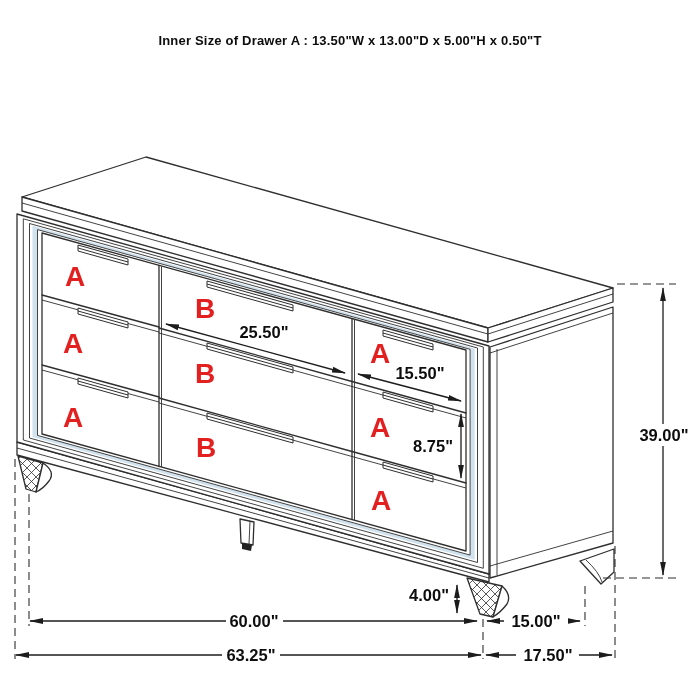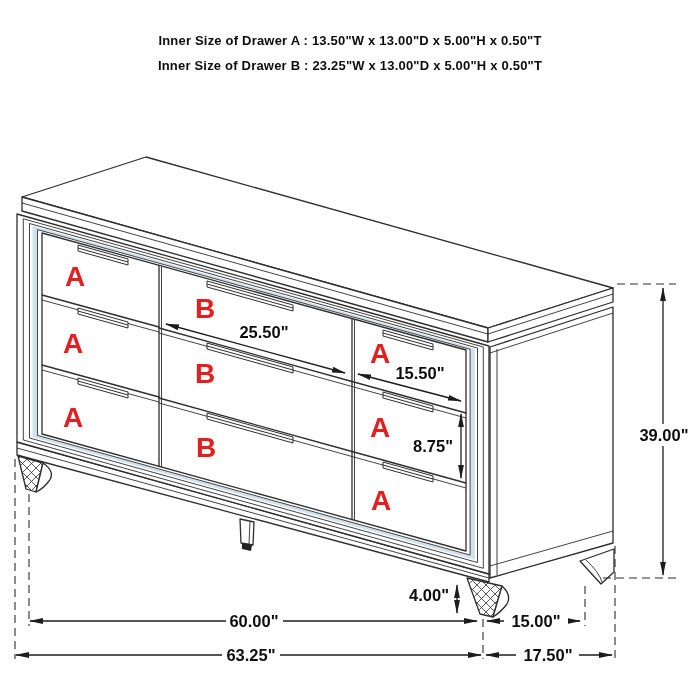--- a/index.html
+++ b/index.html
@@ -18,21 +18,20 @@
   .red{font-family:"Liberation Sans",sans-serif;font-weight:bold;font-size:28px;fill:#e32020;text-anchor:middle;}
   .mask{fill:#ffffff;}
 </style>
 </head>
 <body>
 
 <div class="page">
 
   <div class="hdr">
     <div>Inner Size of Drawer A : 13.50"W x 13.00"D x 5.00"H x 0.50"T</div>
-    <div>Inner Size of Drawer B : 23.25"W x 13.00"D x 5.00"H x 0.50"T</div>
   </div>
 
   <svg width="700" height="700" viewBox="0 0 700 700">
     <defs>
       <marker id="ah" viewBox="0 0 14 7" refX="13" refY="3.5" markerWidth="14" markerHeight="7" orient="auto-start-reverse" markerUnits="userSpaceOnUse">
         <path d="M14,3.5 L0,0.6 L0,6.4 Z" fill="#1c1c1c"></path>
       </marker>
       <pattern id="lattice" width="9" height="9" patternUnits="userSpaceOnUse">
         <path d="M0,9 L9,0 M0,0 L9,9" stroke="#2e2e2e" stroke-width="0.8" fill="none"></path>
       </pattern>

